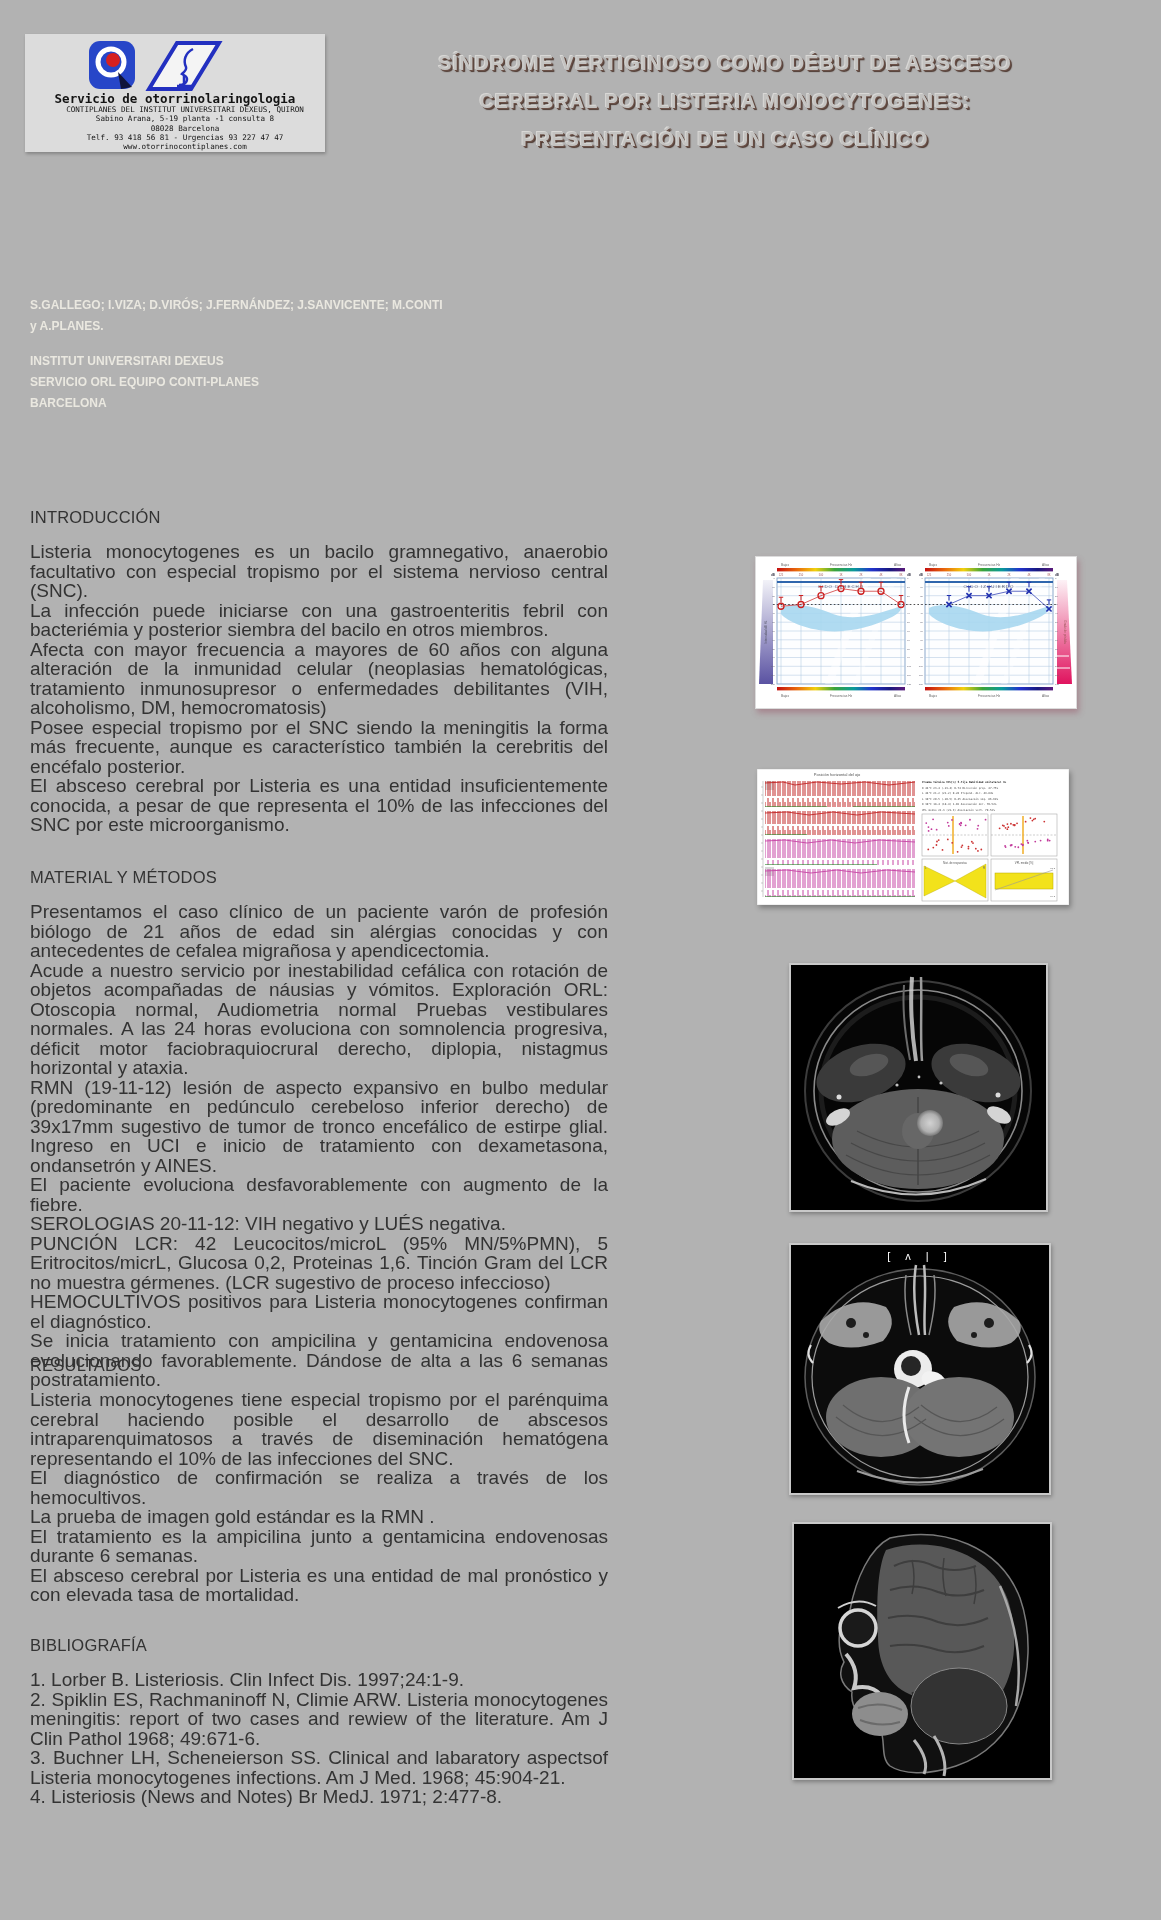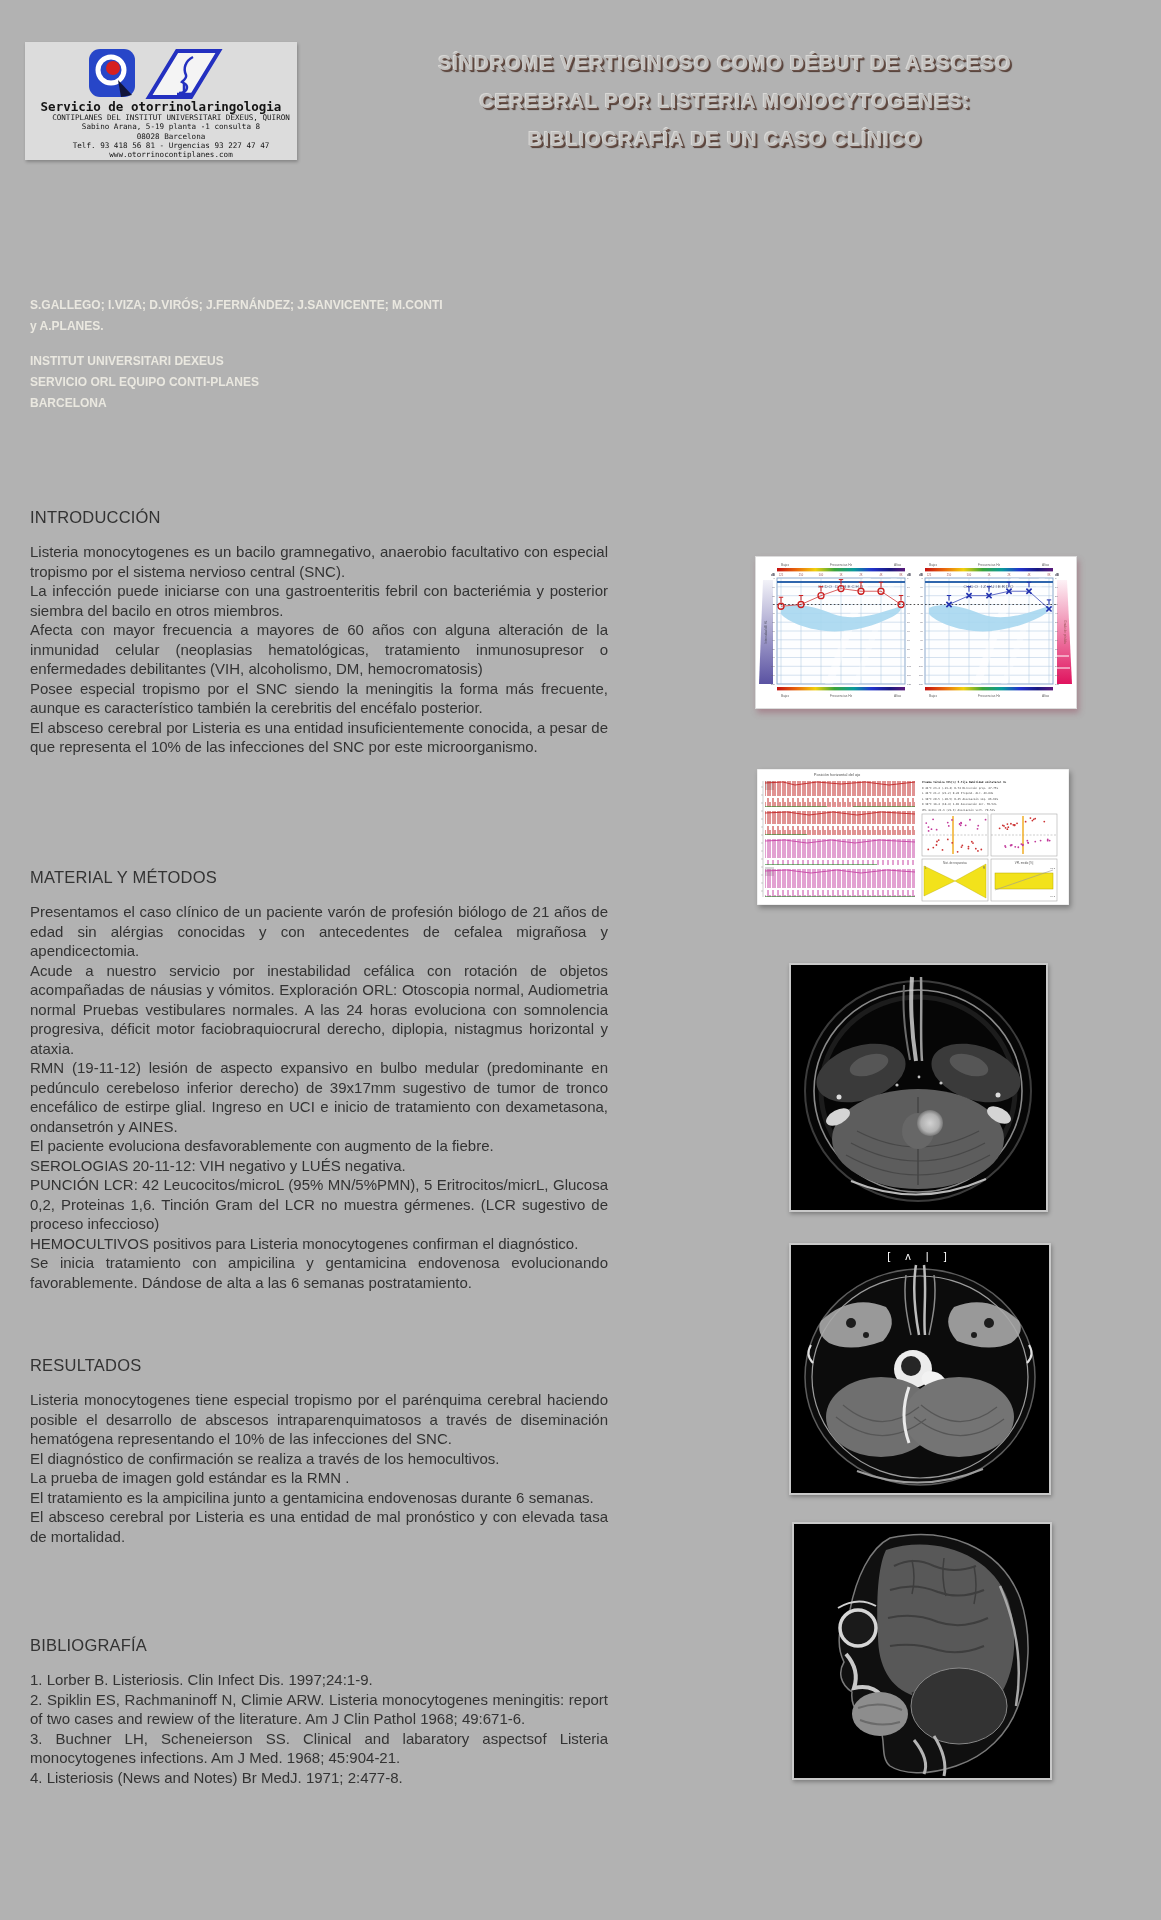--- a/index.html
+++ b/index.html
@@ -1,38 +1,38 @@
 <!DOCTYPE html>
 <html><head>
 <meta charset="utf-8">
 <style>
   html,body{margin:0;padding:0;background:#b2b2b2;}
   .poster{position:relative;width:1161px;height:1920px;background:#b2b2b2;
           font-family:"Liberation Sans",sans-serif;overflow:hidden;}
   
-  .logo-card{position:absolute;left:25px;top:42px;width:272px;height:118px;
+  .logo-card{position:absolute;left:25px;top:34px;width:300px;height:118px;
              background:#dcdcdc;box-shadow:1px 2px 3px rgba(0,0,0,.25);text-align:center;}
   .logo-art{position:absolute;left:62px;top:5px;}
   .logo-text{position:absolute;left:0;top:58px;width:100%;
              font-family:"DejaVu Sans Mono",monospace;color:#141414;}
   .logo-service{font-size:12.5px;font-weight:bold;line-height:13px;}
   .logo-small{font-size:7.6px;line-height:9.3px;padding-left:20px;}
   
   .title{position:absolute;left:295px;top:44px;width:860px;text-align:center;
          font-weight:bold;font-size:20px;line-height:38px;letter-spacing:1px;
          color:#c4c3c1;
          text-shadow:-1px -1px 0 #d9d8d6, 1px 1px 0 #6b5148, 2px 2px 1px #4e3a32;}
   
   .authors{position:absolute;left:30px;top:295px;width:620px;color:#eae8e0;
            font-weight:bold;font-size:12px;line-height:21px;}
   .affiliation{margin-top:14px;}
   
   .section{position:absolute;left:30px;width:578px;color:#333;}
   .sec-heading{font-size:16.5px;color:#333;letter-spacing:.2px;}
-  .sec-body{margin-top:15px;font-size:15px;line-height:19.5px;text-align:justify;}
+  .sec-body{margin-top:15px;font-size:19px;line-height:19.5px;text-align:justify;}
   .sec-body p{margin:0;}
   .sec-intro{top:508px;} .sec-material{top:868px;} .sec-resultados{top:1356px;} .sec-biblio{top:1636px;}
   
   .fig{position:absolute;background:#fff;}
   .fig-audio{left:755px;top:556px;width:322px;height:153px;box-shadow:2px 4px 6px rgba(150,80,100,.45);}
   .fig-vng{left:757px;top:769px;width:312px;height:136px;box-shadow:2px 3px 5px rgba(0,0,0,.3);}
   .fig-mri{background:#000;border:2px solid #c9c9c9;box-shadow:1px 2px 4px rgba(0,0,0,.3);}
   .fig-mri1{left:789px;top:963px;width:255px;height:245px;}
   .fig-mri2{left:789px;top:1243px;width:258px;height:248px;}
   .fig-mri3{left:792px;top:1522px;width:256px;height:254px;}
@@ -59,21 +59,21 @@
       <div class="logo-small">Sabino Arana, 5-19 planta -1 consulta 8</div>
       <div class="logo-small">08028 Barcelona</div>
       <div class="logo-small">Telf. 93 418 56 81 - Urgencias 93 227 47 47</div>
       <div class="logo-small">www.otorrinocontiplanes.com</div>
     </div>
   </div>
 
   <div class="title">
     <div>SÍNDROME VERTIGINOSO COMO DÉBUT DE ABSCESO</div>
     <div>CEREBRAL POR LISTERIA MONOCYTOGENES:</div>
-    <div>BIBLIOGRAFÍA DE UN CASO CLÍNICO</div>
+    <div>PRESENTACIÓN DE UN CASO CLÍNICO</div>
   </div>
 
   <div class="authors">
     <div>S.GALLEGO; I.VIZA; D.VIRÓS; J.FERNÁNDEZ; J.SANVICENTE; M.CONTI</div>
     <div>y A.PLANES.</div>
     <div class="affiliation">
       <div>INSTITUT UNIVERSITARI DEXEUS</div>
       <div>SERVICIO ORL EQUIPO CONTI-PLANES</div>
       <div>BARCELONA</div>
     </div>

